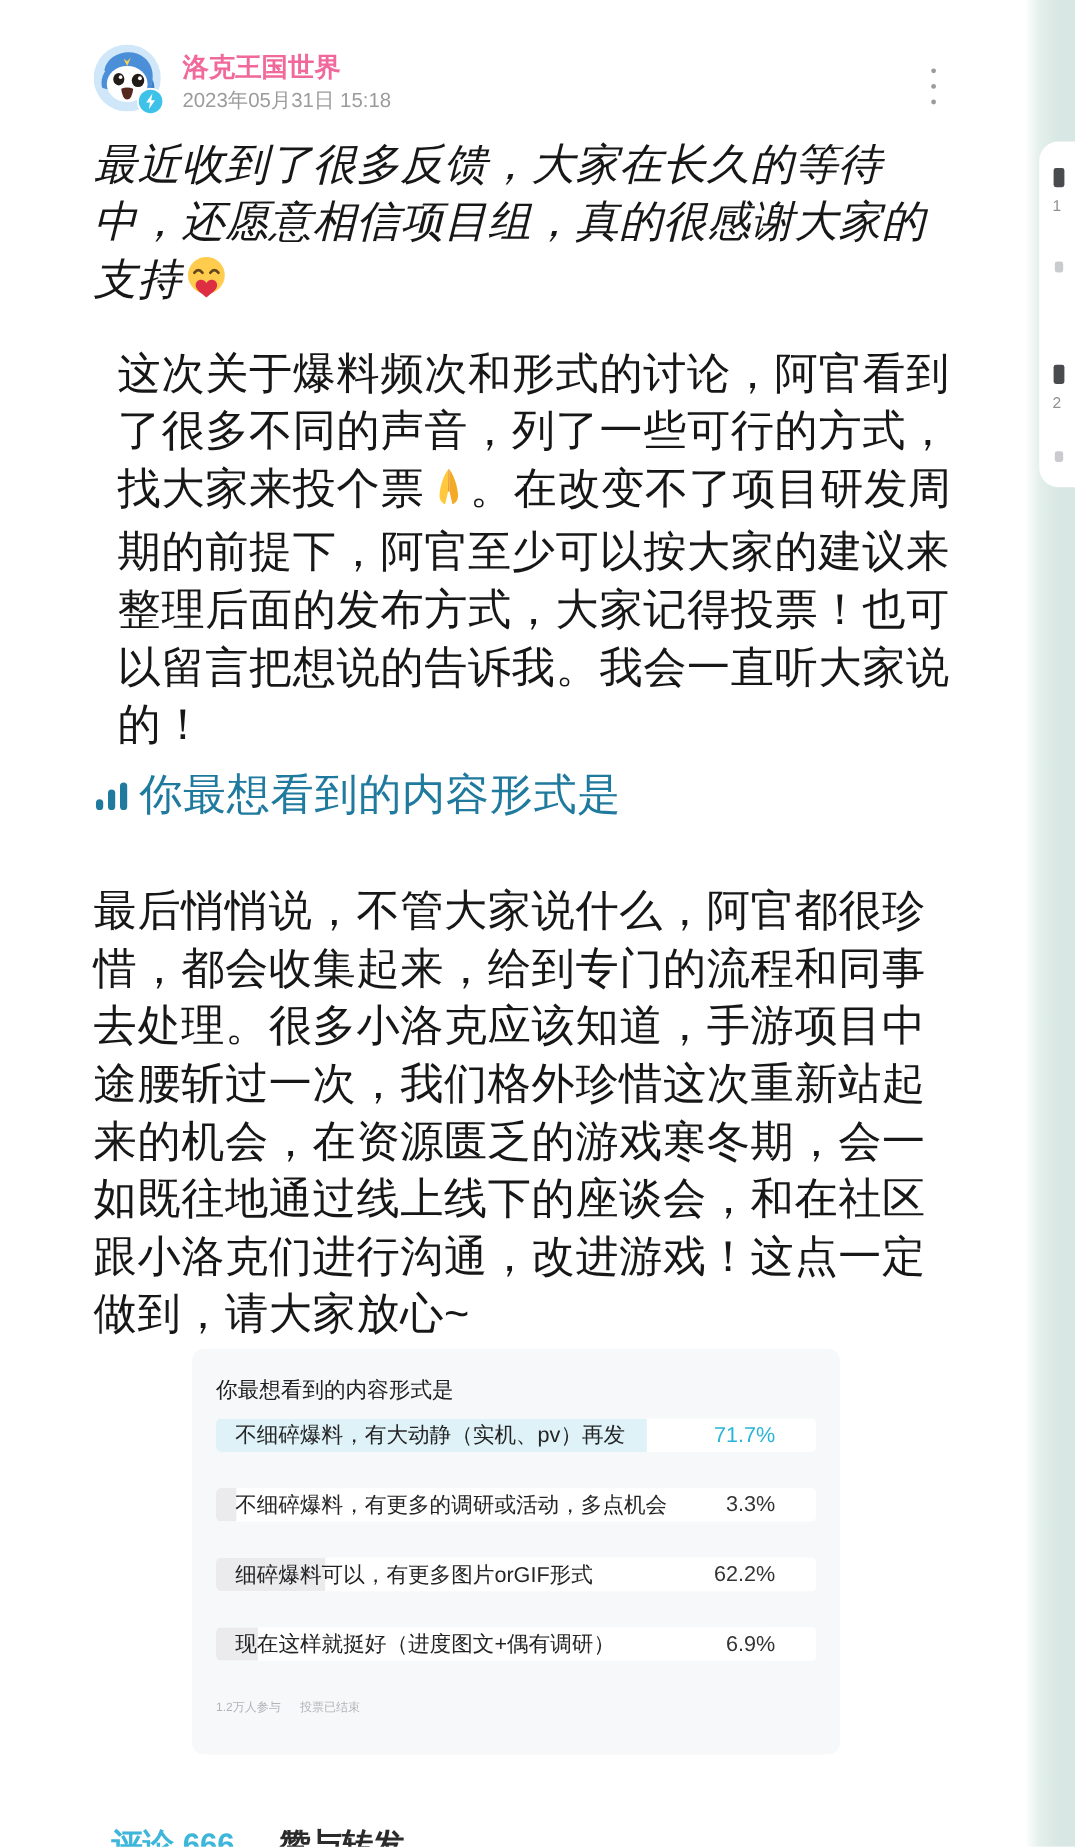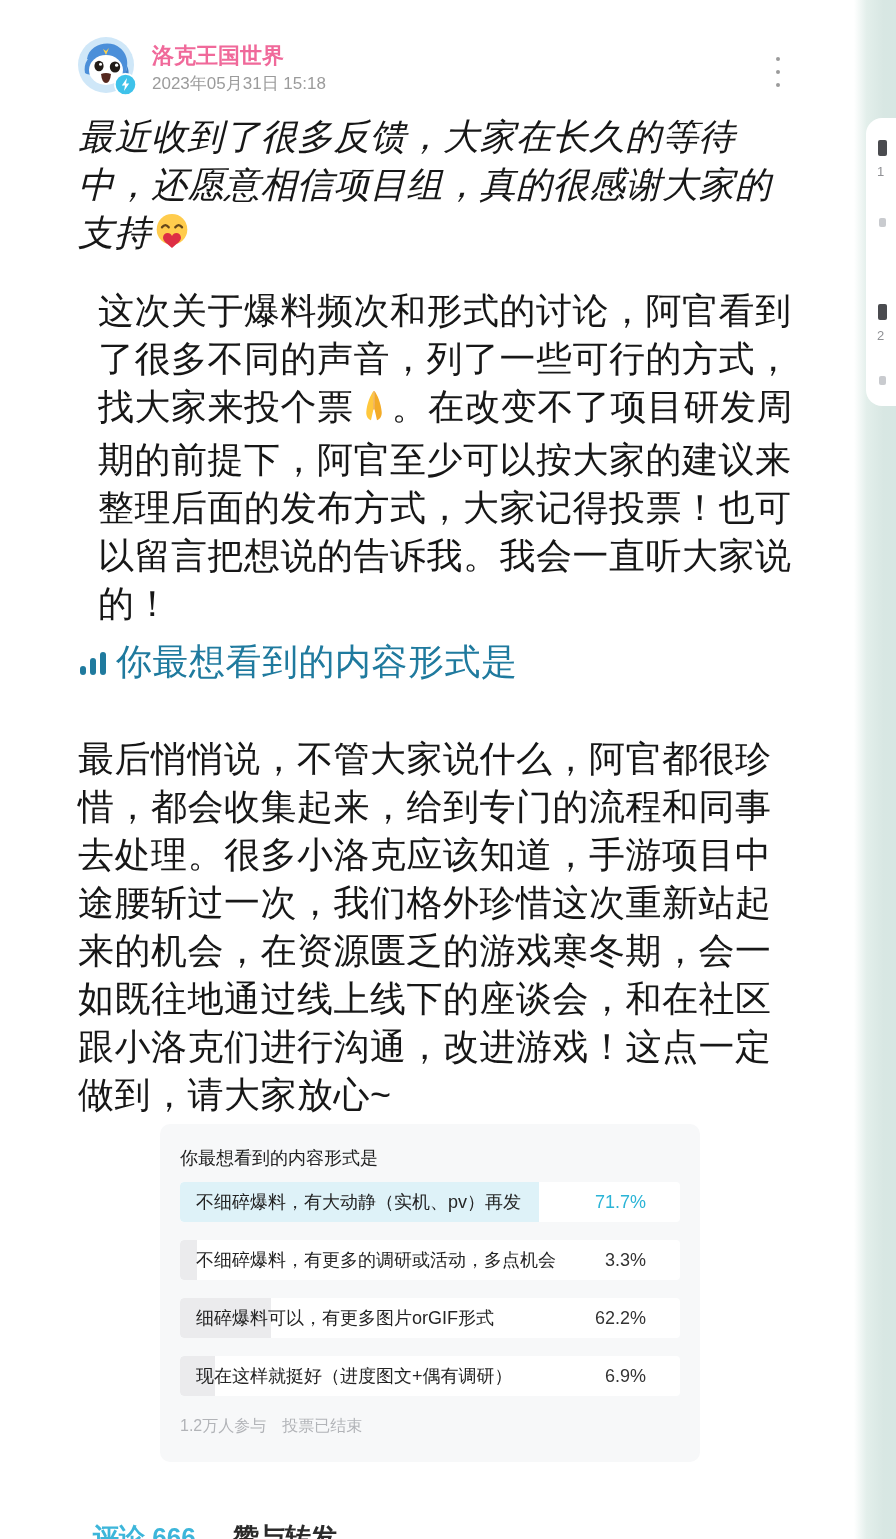--- a/index.html
+++ b/index.html
@@ -27,29 +27,29 @@
   
   .para{position:absolute;left:78px;width:716px;color:#171717;}
   .line{font-size:36px;line-height:48px;letter-spacing:0.5px;white-space:nowrap;}
   .emoji{display:inline-block;vertical-align:-5px;margin-left:2px;}
   .poll-link{position:absolute;left:78px;top:638px;display:flex;align-items:center;gap:8px;
     color:#1f7a9e;font-size:36px;line-height:48px;letter-spacing:0.5px;cursor:pointer;}
   .poll-link svg{display:block;}
   
   .poll-card{position:absolute;left:160px;top:1124px;width:540px;height:338px;background:#f7f8f9;border-radius:10px;}
   .poll-title{position:absolute;left:20px;top:22px;font-size:18px;color:#202020;}
-  .poll-option{position:absolute;left:20px;width:500px;height:40px;background:#ffffff;border-radius:4px;
+  .poll-option{position:absolute;left:20px;width:500px;height:28px;background:#ffffff;border-radius:4px;
     overflow:hidden;cursor:pointer;}
   .opt-fill{position:absolute;left:0;top:0;bottom:0;border-radius:4px 0 0 4px;}
   .opt-fill.hl{background:#def2f8;}
   .opt-fill.gray{background:#ebebed;}
   .opt-label{position:absolute;left:16px;top:50%;transform:translateY(-50%);font-size:18px;color:#242424;white-space:nowrap;}
   .opt-pct{position:absolute;right:34px;top:50%;transform:translateY(-50%);font-size:18px;color:#333333;}
   .opt-pct.hl{color:#2ab4d6;}
-  .poll-footer{position:absolute;left:20px;top:292px;font-size:16px;color:#b2b4b8;display:flex;gap:16px;}
+  .poll-footer{position:absolute;left:20px;top:292px;font-size:10px;color:#b2b4b8;display:flex;gap:16px;}
   
   .tab-comments{position:absolute;left:93px;top:1520px;font-size:26px;font-weight:bold;color:#3db6da;cursor:pointer;white-space:nowrap;}
   .tab-likes{position:absolute;left:233px;top:1520px;font-size:26px;font-weight:bold;color:#2b2b2b;cursor:pointer;white-space:nowrap;}
 </style>
 </head>
 <body>
 
 <div class="teal-strip"></div>
 
 <div class="side-card">

